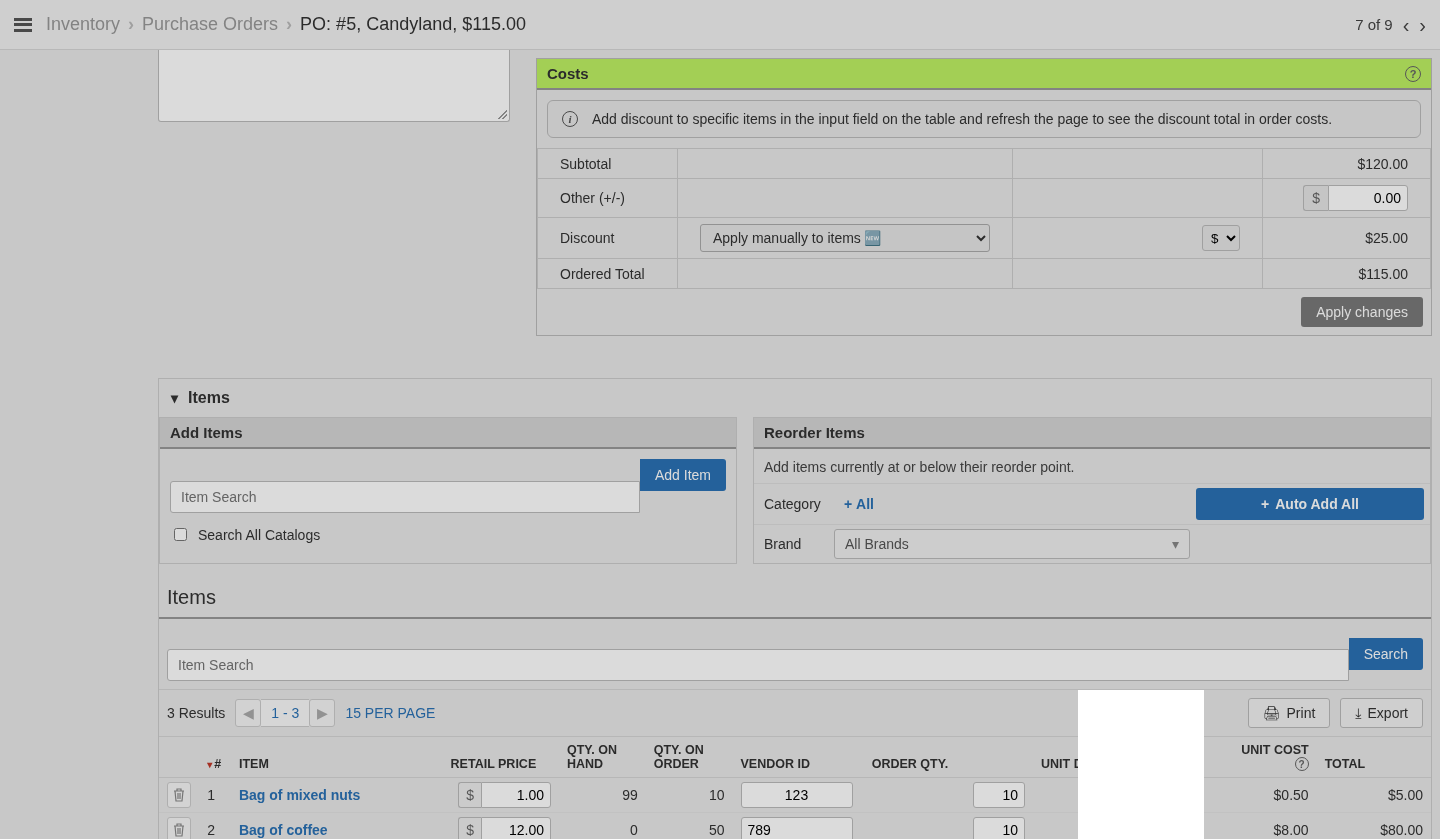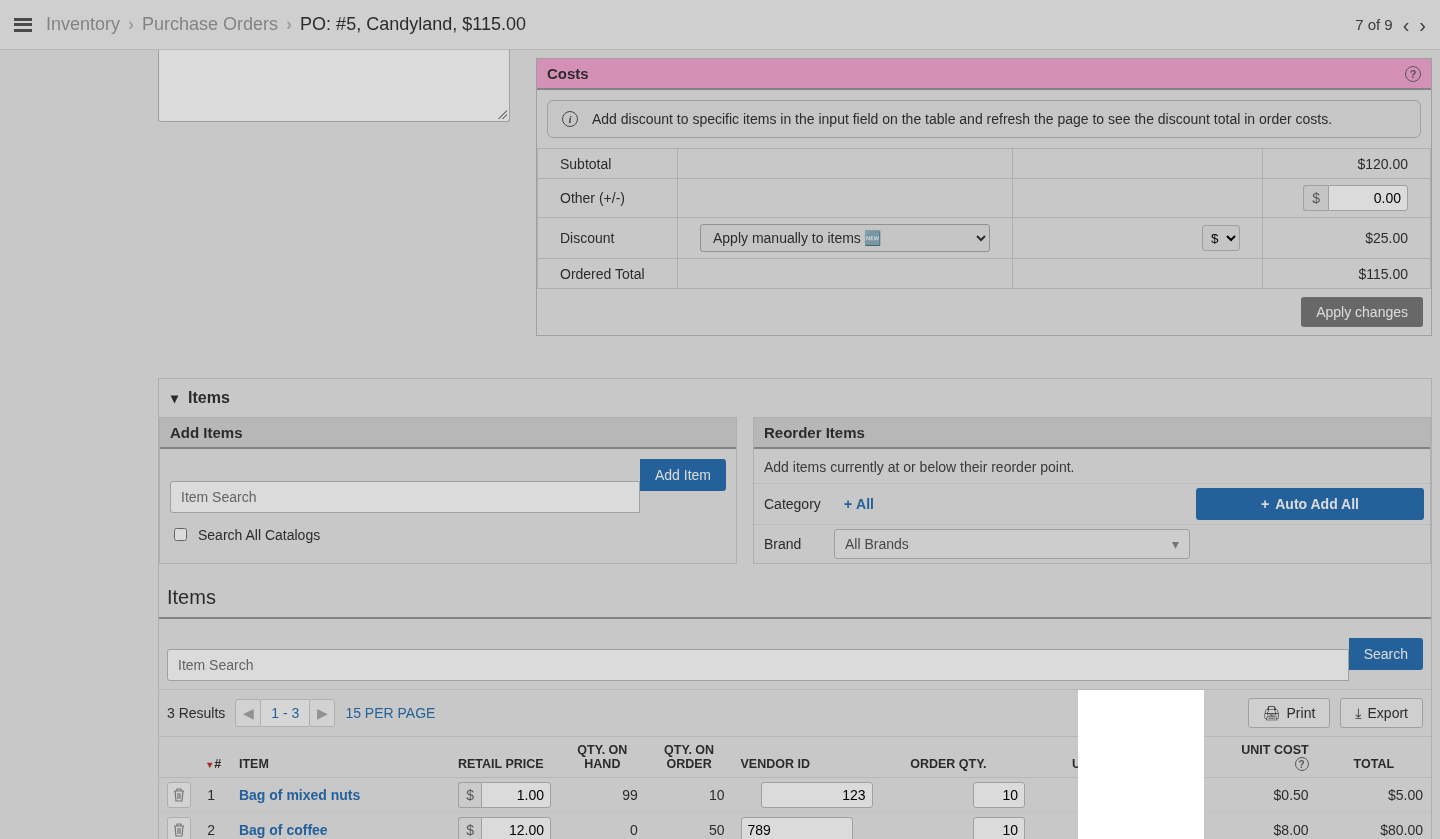--- a/index.html
+++ b/index.html
@@ -74,21 +74,21 @@
     background: linear-gradient(135deg, transparent 50%, #999 50%, #999 60%, transparent 60%, transparent 70%, #999 70%, #999 80%, transparent 80%);
   }
 
   
   .costs-panel {
     position:absolute; left:386px; right:0; top:8px;
     border:1px solid #bbb;
   }
   .panel-header {
     display:flex; align-items:center; justify-content:space-between;
-    background:#f9a8d4; padding:6px 10px; font-weight:600; font-size:15px;
+    background:#bef264; padding:6px 10px; font-weight:600; font-size:15px;
     border-bottom:2px solid #999;
   }
   .help-circle {
     width:16px; height:16px; border:1.5px solid #666; border-radius:50%;
     display:inline-flex; align-items:center; justify-content:center;
     font-size:11px; color:#666; font-weight:700;
   }
   .alert-box {
     margin:10px; padding:10px 14px;
     background:#e7e7e7; border:1px solid #bbb; border-radius:6px;
@@ -177,21 +177,21 @@
   .page-mid {
     border:1px solid #ccc; border-left:none; border-right:none; height:28px;
     display:flex; align-items:center; padding:0 10px; color:#2a72b5; background:#fafafa;
   }
   .spacer { flex:1; }
   .small-icon { font-size:14px; }
 
   
   .items-table { width:100%; border-collapse:collapse; font-size:14px; table-layout:fixed; }
   .items-table th {
-    text-align:center; font-weight:600; font-size:12.5px; color:#333;
+    text-align:left; font-weight:600; font-size:12.5px; color:#333;
     padding:6px 8px; border-bottom:1px solid #d5d5d5; vertical-align:bottom;
     background:#e9e9e9;
   }
   .items-table th.left { text-align:left; }
   .items-table td { padding:4px 8px; border-bottom:1px solid #e2e2e2; vertical-align:middle; height:34px; }
   .items-table td.num { text-align:right; }
   .cell-input {
     height:26px; border:1px solid #bbb; background:#fff; text-align:right; padding:0 6px; font-size:14px; border-radius:3px;
   }
   .trash-svg { width:14px; height:16px; stroke:#888; fill:none; stroke-width:1.2; }
@@ -424,21 +424,21 @@
             <td>1</td>
             <td><span class="item-link">Bag of mixed nuts</span></td>
             <td class="num">
               <div class="prefix-box" style="justify-content:flex-end;">
                 <span class="pfx">$</span>
                 <input class="cell-input" style="width: 70px;" value="1.00">
               </div>
             </td>
             <td class="num">99</td>
             <td class="num">10</td>
-            <td><input class="cell-input" style="width: 112px; text-align: right; margin-left: 20px;" value="123"></td>
+            <td><input class="cell-input" style="width: 112px; text-align: center;" value="123"></td>
             <td class="num"><input class="cell-input" style="width: 52px;" value="10"></td>
             <td class="num">
               <div class="prefix-box" style="justify-content:flex-end;">
                 <span class="pfx">$</span>
                 <input class="cell-input" style="width: 80px;" value="0.00">
               </div>
             </td>
             <td class="num">$0.50</td>
             <td class="num">$5.00</td>
           </tr>

